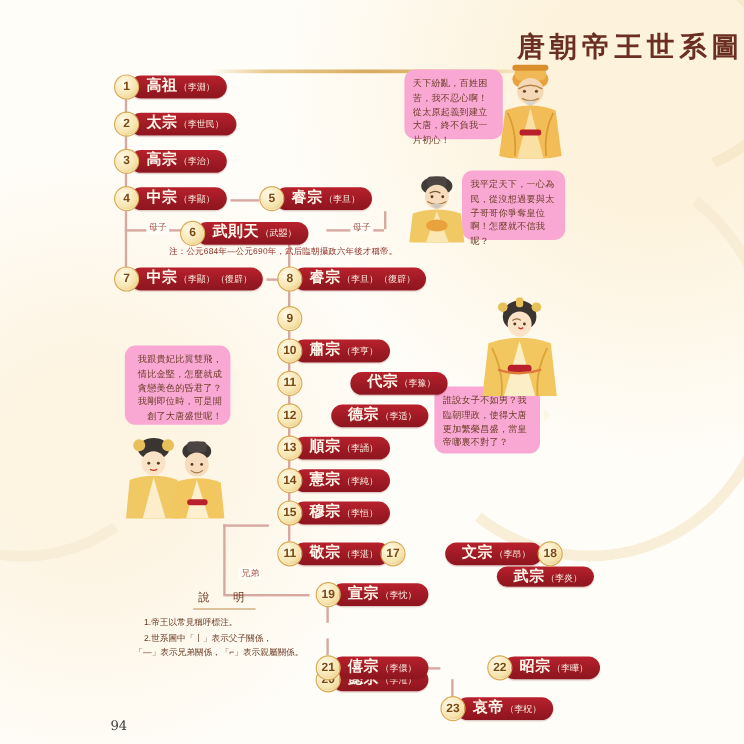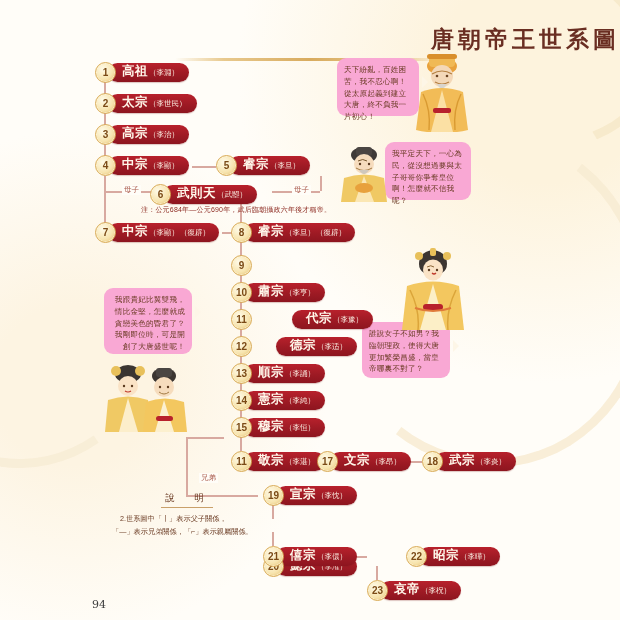--- a/index.html
+++ b/index.html
@@ -309,29 +309,29 @@
     </div>
   </div>
   <div class="node" style="left:231px;top:451px;">
     <div class="num">11</div>
     <div class="pill">
       <span class="t">敬宗</span>
       <span class="s">（李湛）</span>
       <span class="r"></span>
     </div>
   </div>
-  <div class="node" style="left:317px;top:451px;">
+  <div class="node" style="left:317px;top:451px;gap:41px;">
     <div class="num">17</div>
     <div class="pill">
       <span class="t">文宗</span>
       <span class="s">（李昂）</span>
       <span class="r"></span>
     </div>
   </div>
-  <div class="node" style="left:422px;top:451px;">
+  <div class="node" style="left:422px;top:451px;flex-direction:column;">
     <div class="num">18</div>
     <div class="pill">
       <span class="t">武宗</span>
       <span class="s">（李炎）</span>
       <span class="r"></span>
     </div>
   </div>
   <div class="node" style="left:263px;top:485px;">
     <div class="num">19</div>
     <div class="pill">
@@ -446,19 +446,20 @@
     <circle cx="68" cy="29" r="1.2" fill="#5b3a1e"></circle>
     <path d="M59 34 q5 4 10 0" stroke="#a37b45" stroke-width="1" fill="none"></path>
     <path d="M46 44 q19 -7 38 0 l3 30 q-22 4 -44 0 z" fill="#f3c75f"></path>
     <path d="M64 42 l-9 32 h19 z" fill="#fcf0cf"></path>
     <rect x="56" y="58" width="17" height="5" rx="2.5" fill="#b8212c"></rect>
   </svg>
 
   <div class="legend" style="left:112px;top:492px;">
     <div class="legend-title">說　明</div>
     <div class="legend-body">
+      <p class="indent">1.帝王以常見稱呼標注。</p>
       <p class="indent">2.世系圖中「丨」表示父子關係，</p>
       <p>「—」表示兄弟關係，「⌐」表示親屬關係。</p>
     </div>
   </div>
 
   <div class="pagenum">94</div>
 </div>
 
 </body></html>

